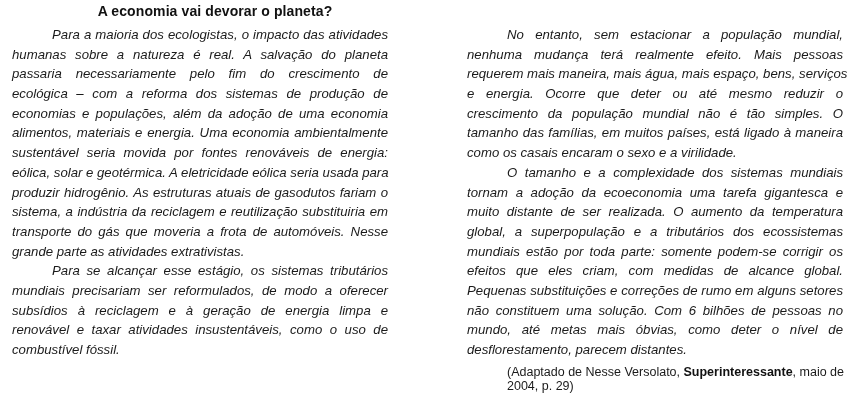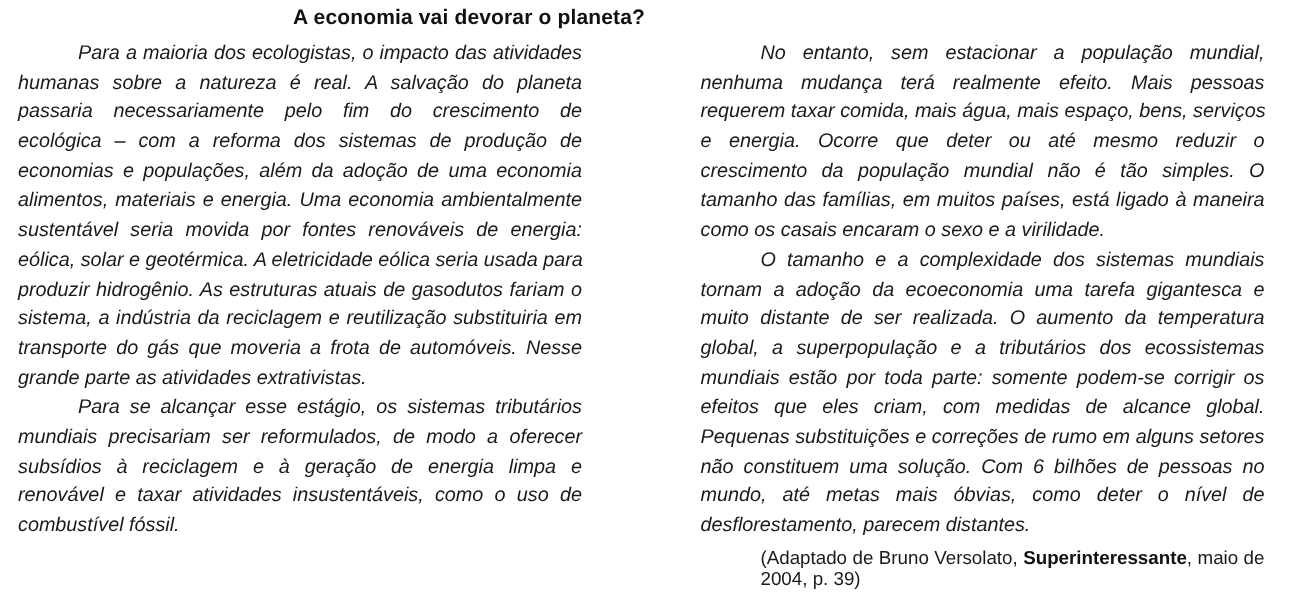--- a/index.html
+++ b/index.html
@@ -1,18 +1,18 @@
 <!DOCTYPE html>
 <html><head>
   <meta charset="utf-8">
   <style>
     html, body { margin: 0; padding: 0; background: #ffffff; }
     body { width: 865px; height: 401px; position: relative; overflow: hidden;
            font-family: "Liberation Sans", sans-serif; color: #1a1a1a; }
-    .title { position: absolute; left: 0; top: 3px; width: 430px; text-align: right;
+    .title { position: absolute; left: 0; top: 3px; width: 430px; text-align: center;
              font-weight: bold; font-size: 14px; color: #111; letter-spacing: 0.1px; }
     .col { position: absolute; font-style: italic; font-size: 13.2px; }
     .col-left { left: 12px; top: 25px; width: 376px; }
     .col-right { left: 467px; top: 25px; width: 376px; }
     .line { display: block; height: 19.7px; line-height: 19.7px; white-space: nowrap;
             text-align: justify; text-align-last: justify; }
     .line.last { text-align-last: left; }
     .line.indent { padding-left: 40px; }
     .credit { position: absolute; left: 507px; top: 365px; width: 336px;
               font-size: 12.5px; line-height: 14px; color: #1a1a1a; }
@@ -46,36 +46,36 @@
     <span class="line">subsídios à reciclagem e à geração de energia limpa e</span>
     <span class="line">renovável e taxar atividades insustentáveis, como o uso de</span>
     <span class="line last">combustível fóssil.</span>
   </div>
 </div>
 
 <div class="col col-right">
   <div>
     <span class="line indent">No entanto, sem estacionar a população mundial,</span>
     <span class="line">nenhuma mudança terá realmente efeito. Mais pessoas</span>
-    <span class="line">requerem taxar comida, mais água, mais espaço, bens, serviços</span>
+    <span class="line">requerem mais maneira, mais água, mais espaço, bens, serviços</span>
     <span class="line">e energia. Ocorre que deter ou até mesmo reduzir o</span>
     <span class="line">crescimento da população mundial não é tão simples. O</span>
     <span class="line">tamanho das famílias, em muitos países, está ligado à maneira</span>
     <span class="line last">como os casais encaram o sexo e a virilidade.</span>
   </div>
   <div>
     <span class="line indent">O tamanho e a complexidade dos sistemas mundiais</span>
     <span class="line">tornam a adoção da ecoeconomia uma tarefa gigantesca e</span>
     <span class="line">muito distante de ser realizada. O aumento da temperatura</span>
     <span class="line">global, a superpopulação e a tributários dos ecossistemas</span>
     <span class="line">mundiais estão por toda parte: somente podem-se corrigir os</span>
     <span class="line">efeitos que eles criam, com medidas de alcance global.</span>
     <span class="line">Pequenas substituições e correções de rumo em alguns setores</span>
     <span class="line">não constituem uma solução. Com 6 bilhões de pessoas no</span>
     <span class="line">mundo, até metas mais óbvias, como deter o nível de</span>
     <span class="line last">desflorestamento, parecem distantes.</span>
   </div>
 </div>
 
 <div class="credit">
-  <span class="l1"><span>(Adaptado de Bruno Versolato,</span> <b>Superinteressante</b><span>, maio de</span></span>
-  <span class="l2">2004, p. 39)</span>
+  <span class="l1"><span>(Adaptado de Nesse Versolato,</span> <b>Superinteressante</b><span>, maio de</span></span>
+  <span class="l2">2004, p. 29)</span>
 </div>
 
 </body></html>

